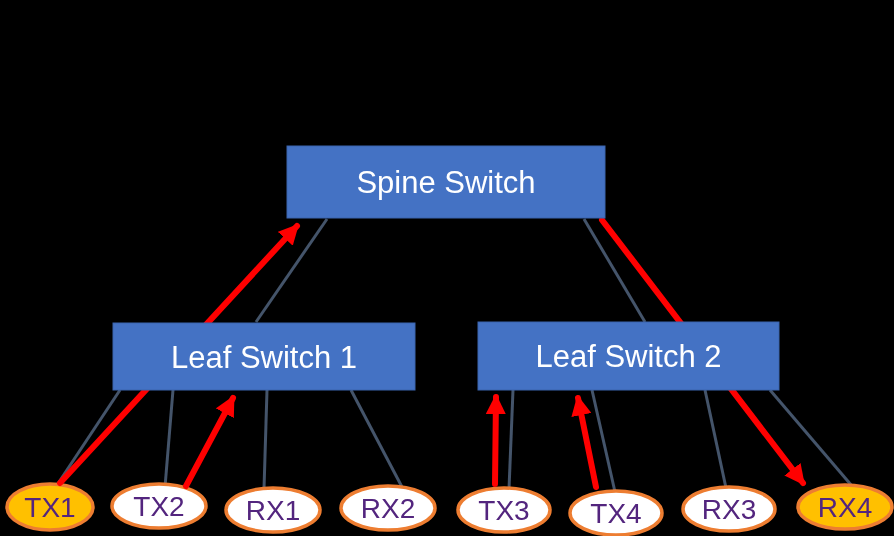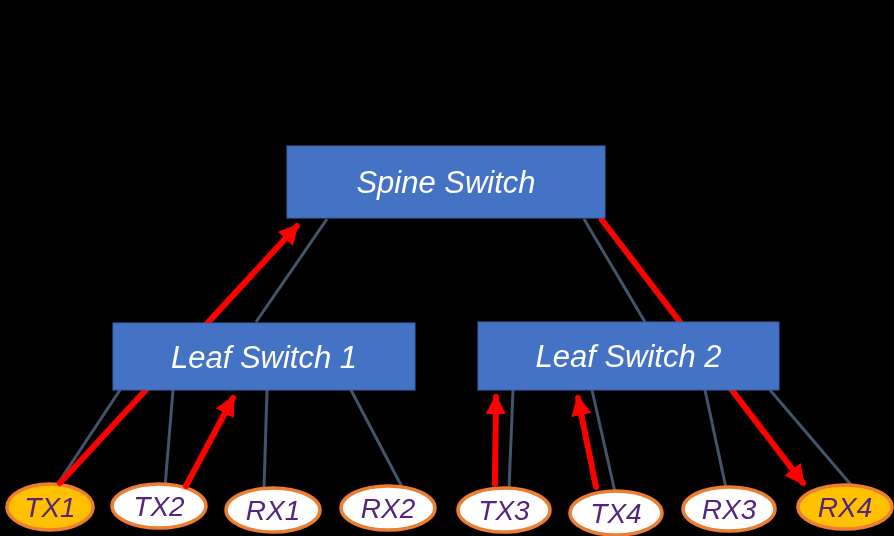--- a/index.html
+++ b/index.html
@@ -1,17 +1,17 @@
 <!DOCTYPE html>
 <html><head>
 <meta charset="utf-8">
 <style>
   html,body{margin:0;padding:0;background:#000;}
   .stage{position:relative;width:894px;height:536px;background:#000;overflow:hidden;
-         font-family:"Liberation Sans",sans-serif;font-style:italic;}
+         font-family:"Liberation Sans",sans-serif;}
   svg{position:absolute;left:0;top:0;}
   svg text{font-family:"Liberation Sans",sans-serif;}
 </style>
 </head>
 <body>
 
 <div class="stage">
   <svg id="net-svg" width="894" height="536" viewBox="0 0 894 536">
       <defs>
         <marker id="ah" viewBox="0 0 10 10" refX="8.5" refY="5" markerWidth="3.4" markerHeight="3.4" orient="auto">

